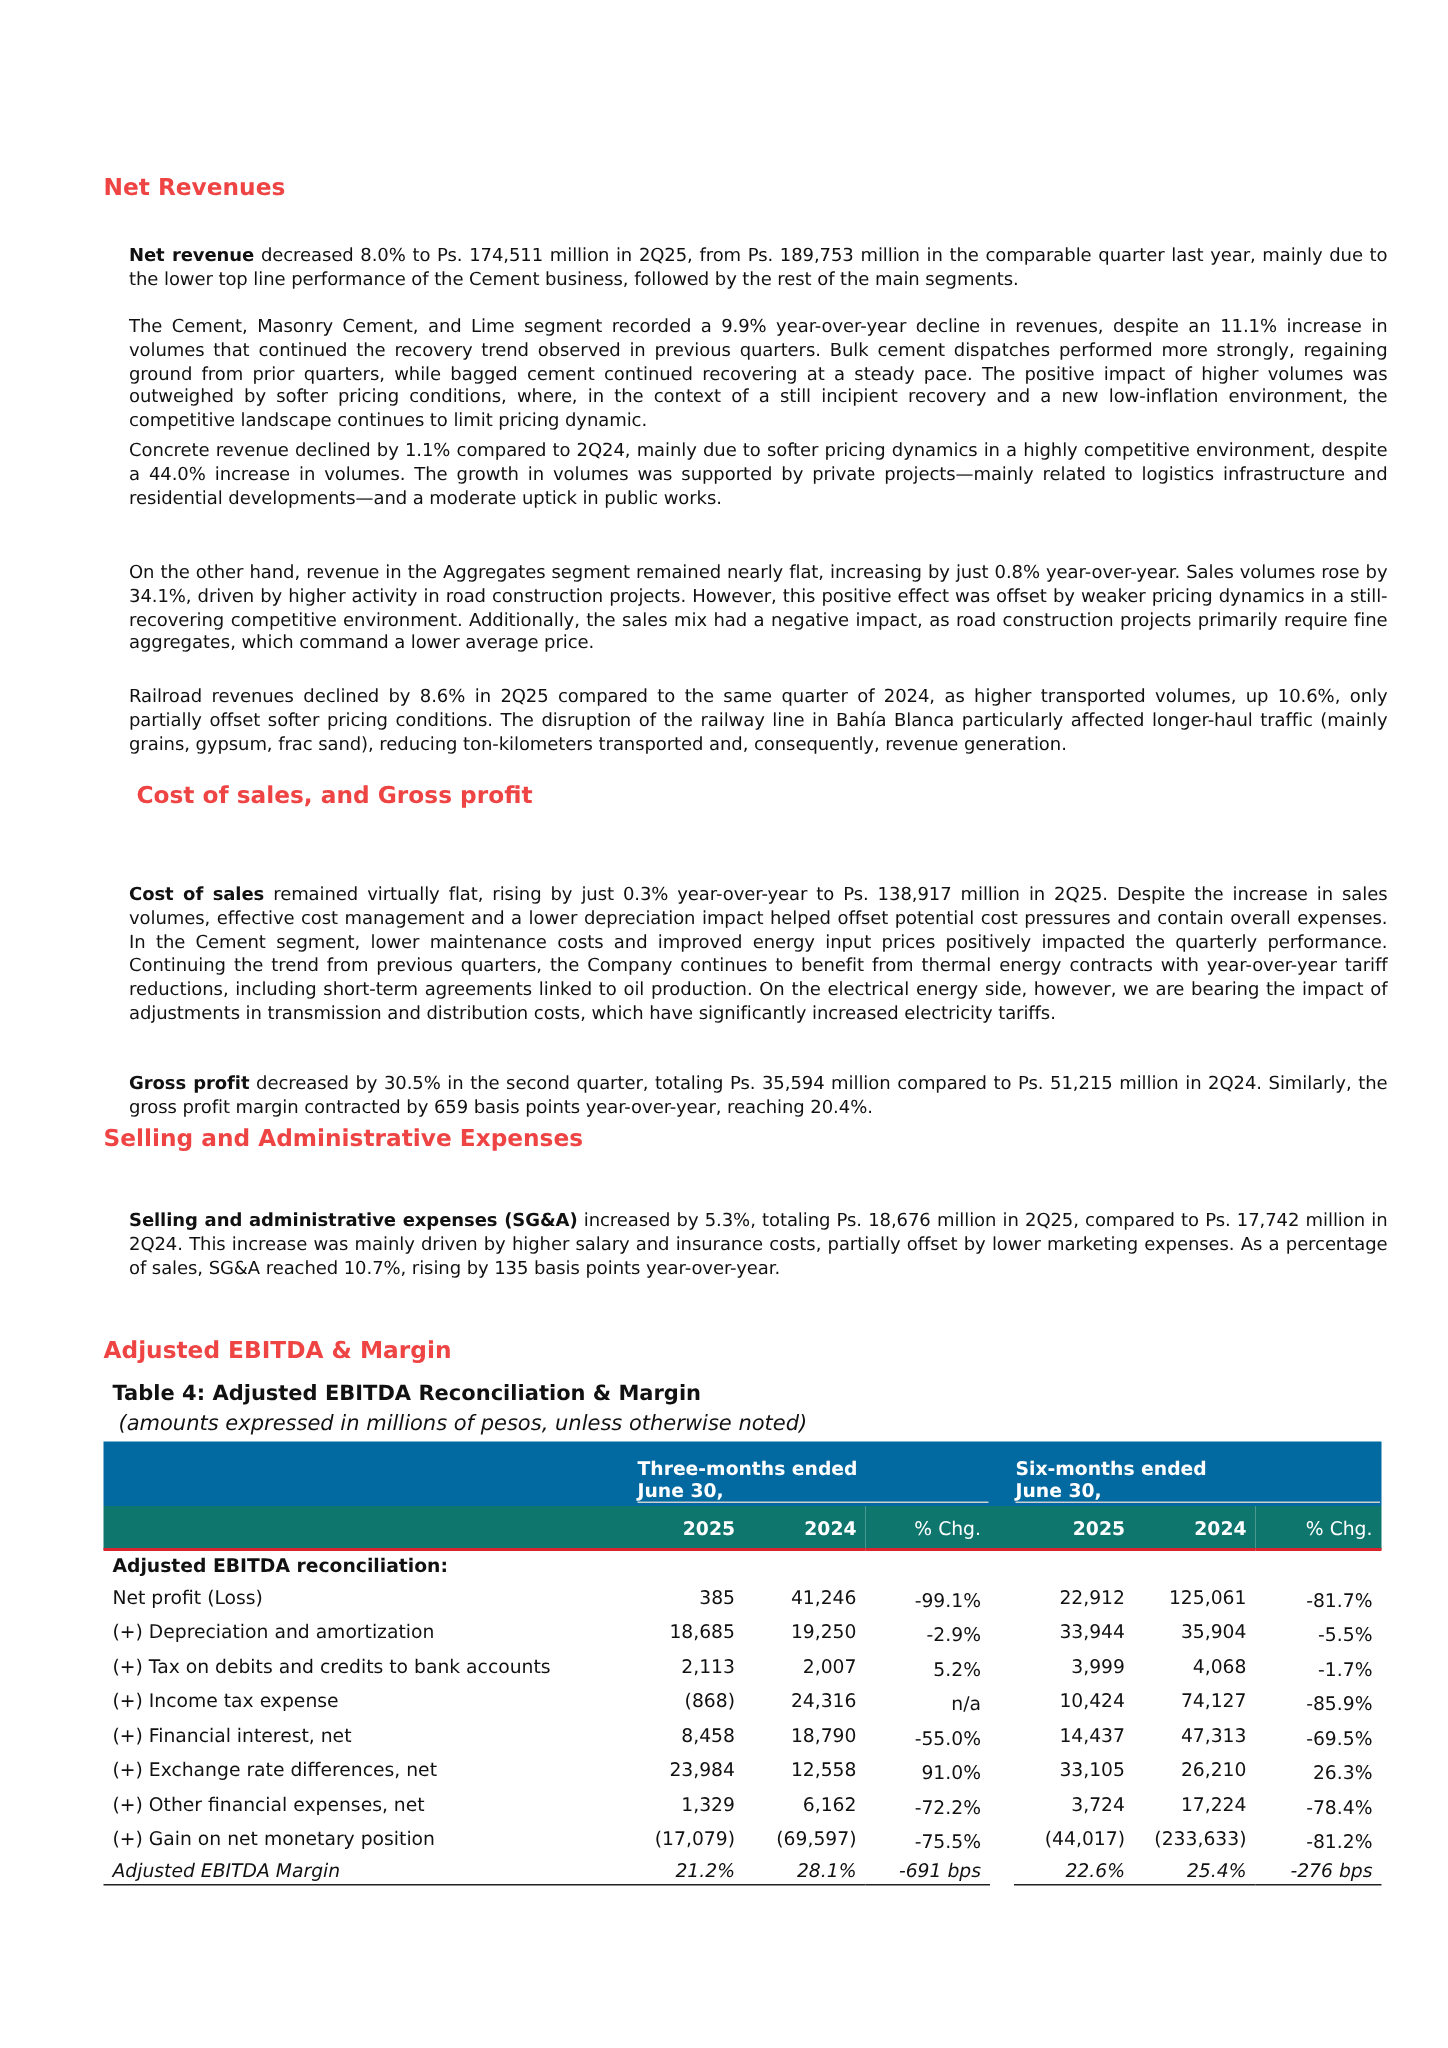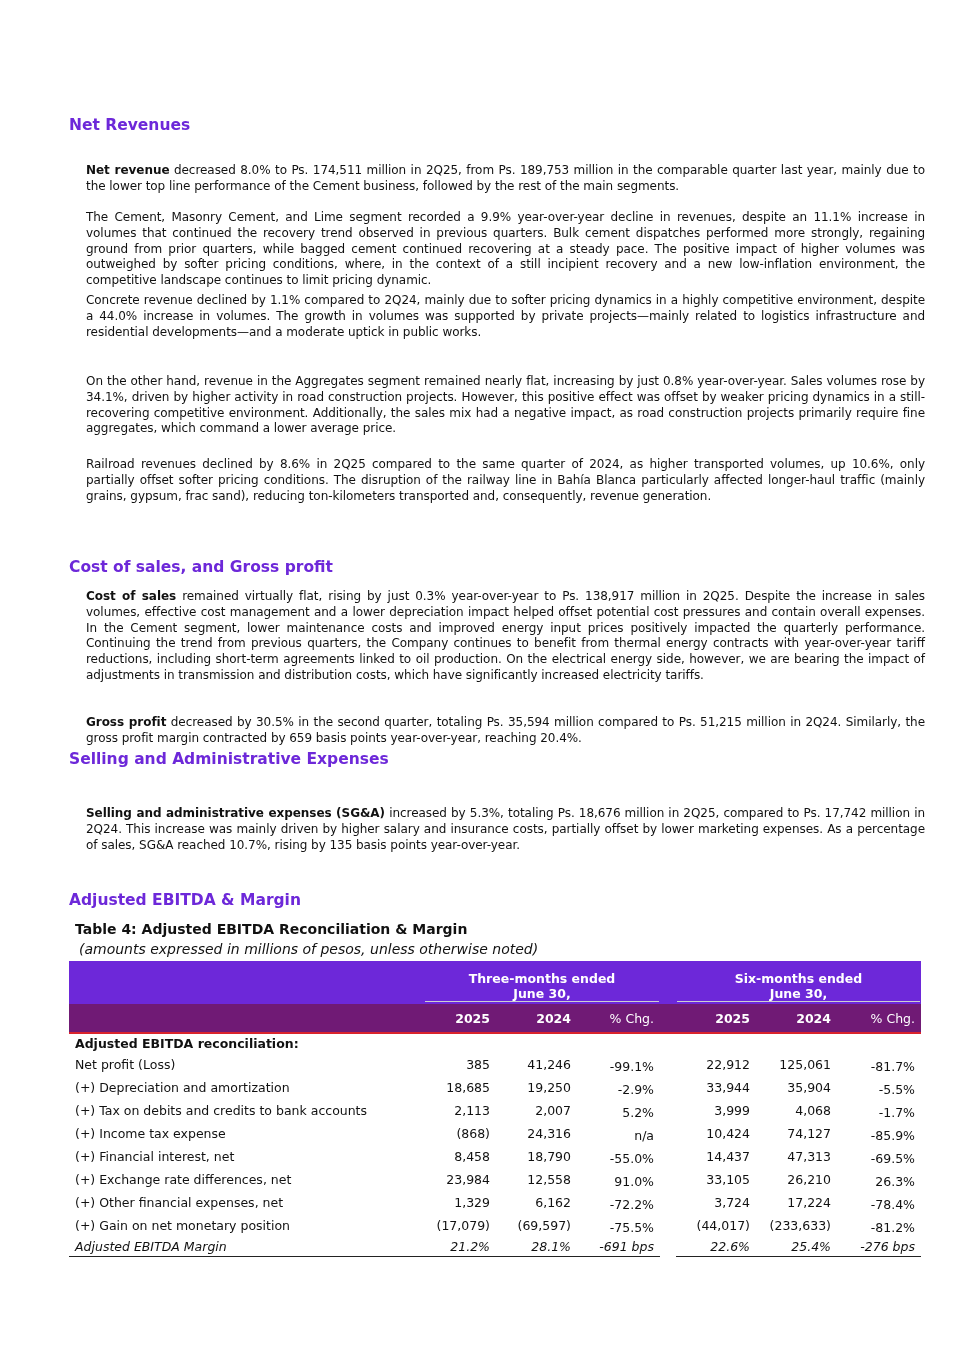--- a/index.html
+++ b/index.html
@@ -2,39 +2,39 @@
 <html><head>
   <meta charset="utf-8">
   <style>
     html, body { margin: 0; padding: 0; background: #ffffff; }
     body {
       width: 965px; height: 1365px; position: relative; overflow: hidden;
       font-family: "DejaVu Sans", sans-serif; color: #111111;
     }
     .page { position: absolute; left: 69px; top: 0; width: 839px; }
     h2 {
-      margin: 0; font-size: 15.5px; font-weight: bold; color: #6d28d9;
+      margin: 0; font-size: 15.5px; font-weight: bold; color: #ef4444;
       font-family: "DejaVu Sans", sans-serif;
     }
     p {
       margin: 17px; font-size: 12px; line-height: 15.8px; text-align: justify;
       font-family: "DejaVu Sans", sans-serif; letter-spacing: -0.05px;
     }
     p b { font-weight: bold; }
     .abs { position: absolute; left: 0; width: 839px; }
 
     
     .tbl-title { font-size: 14px; font-weight: bold; margin: 0; padding-left: 6px; }
     .tbl-sub { font-size: 14px; font-style: italic; margin: 4px; padding-left: 6px; }
     table {
       border-collapse: collapse; width: 852px; font-size: 12.5px;
       font-family: "DejaVu Sans", sans-serif;
     }
-    thead tr.h1 td { background: #6d28d9; color: #ffffff; font-weight: bold; height: 40px; text-align: center; vertical-align: bottom; line-height: 15px; padding-bottom: 2px; }
-    thead tr.h2 td { background: #701a75; color: #ffffff; height: 26px; text-align: right; padding-right: 6px; border-bottom: 2px solid #d9232d; }
+    thead tr.h1 td { background: #0369a1; color: #ffffff; font-weight: bold; height: 40px; text-align: left; vertical-align: bottom; line-height: 15px; padding-bottom: 2px; }
+    thead tr.h2 td { background: #0f766e; color: #ffffff; height: 26px; text-align: right; padding-right: 6px; border-bottom: 2px solid #d9232d; }
     thead tr.h2 td.b { font-weight: bold; }
     .grp-line { border-bottom: 1px solid #cfcfcf; display: inline-block; width: 100%; }
     tbody td { height: 19px; padding: 0 6px; text-align: right; white-space: nowrap; }
     tbody td.lbl { text-align: left; }
     tbody tr.section td { font-weight: bold; }
     tbody tr.total td { font-weight: bold; border-top: 1px solid #222; }
     tbody tr.total td.gap, tbody tr.margin td.gap { border-top: none; border-bottom: none; }
     tbody tr.margin td { font-style: italic; border-bottom: 1px solid #222; }
     td.chg { padding-top: 4px; }
   </style>
@@ -43,21 +43,21 @@
 
 <div class="page">
 
   <h2 class="abs" style="top:116px;">Net Revenues</h2>
   <p class="abs" style="top:146px;"><b>Net revenue</b><span> decreased 8.0% to Ps. 174,511 million in 2Q25, from Ps. 189,753 million in the comparable quarter last year, mainly due to the lower top line performance of the Cement business, followed by the rest of the main segments.</span></p>
   <p class="abs" style="top:193px;">The Cement, Masonry Cement, and Lime segment recorded a 9.9% year-over-year decline in revenues, despite an 11.1% increase in volumes that continued the recovery trend observed in previous quarters. Bulk cement dispatches performed more strongly, regaining ground from prior quarters, while bagged cement continued recovering at a steady pace. The positive impact of higher volumes was outweighed by softer pricing conditions, where, in the context of a still incipient recovery and a new low-inflation environment, the competitive landscape continues to limit pricing dynamic.</p>
   <p class="abs" style="top:276px;">Concrete revenue declined by 1.1% compared to 2Q24, mainly due to softer pricing dynamics in a highly competitive environment, despite a 44.0% increase in volumes. The growth in volumes was supported by private projects—mainly related to logistics infrastructure and residential developments—and a moderate uptick in public works.</p>
   <p class="abs" style="top:357px;">On the other hand, revenue in the Aggregates segment remained nearly flat, increasing by just 0.8% year-over-year. Sales volumes rose by 34.1%, driven by higher activity in road construction projects. However, this positive effect was offset by weaker pricing dynamics in a still-recovering competitive environment. Additionally, the sales mix had a negative impact, as road construction projects primarily require fine aggregates, which command a lower average price.</p>
   <p class="abs" style="top:440px;">Railroad revenues declined by 8.6% in 2Q25 compared to the same quarter of 2024, as higher transported volumes, up 10.6%, only partially offset softer pricing conditions. The disruption of the railway line in Bahía Blanca particularly affected longer-haul traffic (mainly grains, gypsum, frac sand), reducing ton-kilometers transported and, consequently, revenue generation.</p>
 
-  <h2 class="abs" style="top:558px;">Cost of sales, and Gross profit</h2>
+  <h2 class="abs" style="top:521px;margin-left:22px;">Cost of sales, and Gross profit</h2>
   <p class="abs" style="top:572px;"><b>Cost of sales</b><span> remained virtually flat, rising by just 0.3% year-over-year to Ps. 138,917 million in 2Q25. Despite the increase in sales volumes, effective cost management and a lower depreciation impact helped offset potential cost pressures and contain overall expenses. In the Cement segment, lower maintenance costs and improved energy input prices positively impacted the quarterly performance. Continuing the trend from previous quarters, the Company continues to benefit from thermal energy contracts with year-over-year tariff reductions, including short-term agreements linked to oil production. On the electrical energy side, however, we are bearing the impact of adjustments in transmission and distribution costs, which have significantly increased electricity tariffs.</span></p>
   <p class="abs" style="top:698px;"><b>Gross profit</b><span> decreased by 30.5% in the second quarter, totaling Ps. 35,594 million compared to Ps. 51,215 million in 2Q24. Similarly, the gross profit margin contracted by 659 basis points year-over-year, reaching 20.4%.</span></p>
 
   <h2 class="abs" style="top:750px;">Selling and Administrative Expenses</h2>
   <p class="abs" style="top:789px;"><b>Selling and administrative expenses (SG&amp;A)</b><span> increased by 5.3%, totaling Ps. 18,676 million in 2Q25, compared to Ps. 17,742 million in 2Q24. This increase was mainly driven by higher salary and insurance costs, partially offset by lower marketing expenses. As a percentage of sales, SG&amp;A reached 10.7%, rising by 135 basis points year-over-year.</span></p>
 
   <h2 class="abs" style="top:891px;">Adjusted EBITDA &amp; Margin</h2>
 
   <div class="abs" style="top:921px; width:860px;">
     <div class="tbl-title">Table 4: Adjusted EBITDA Reconciliation &amp; Margin</div>

